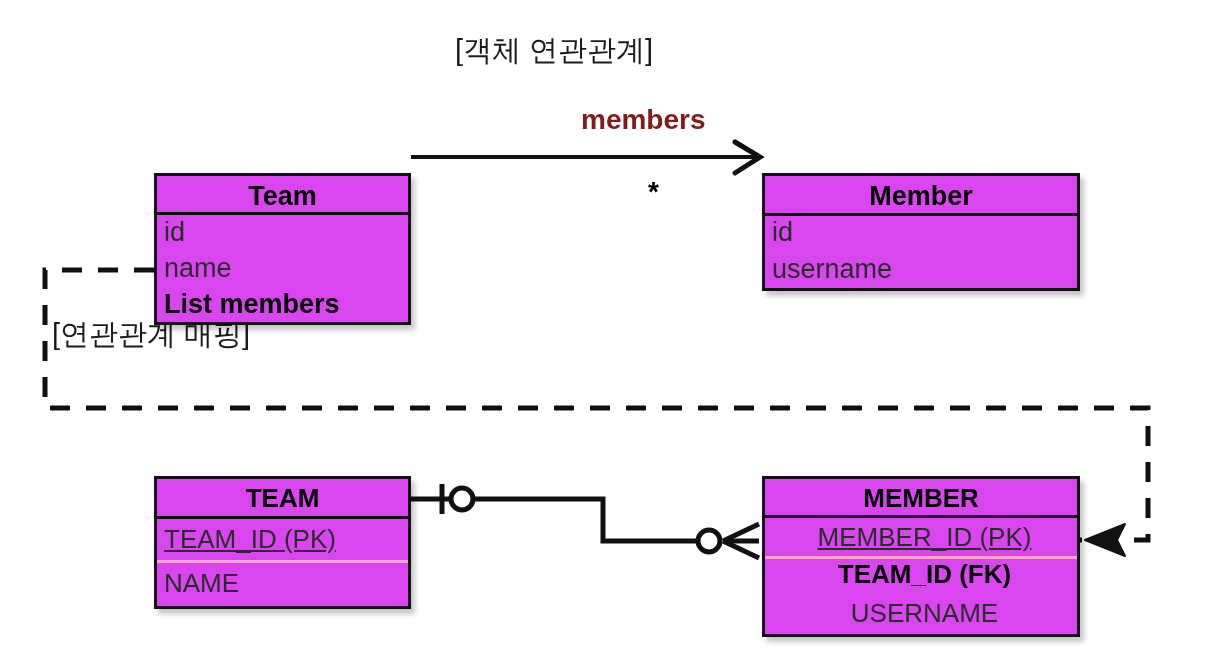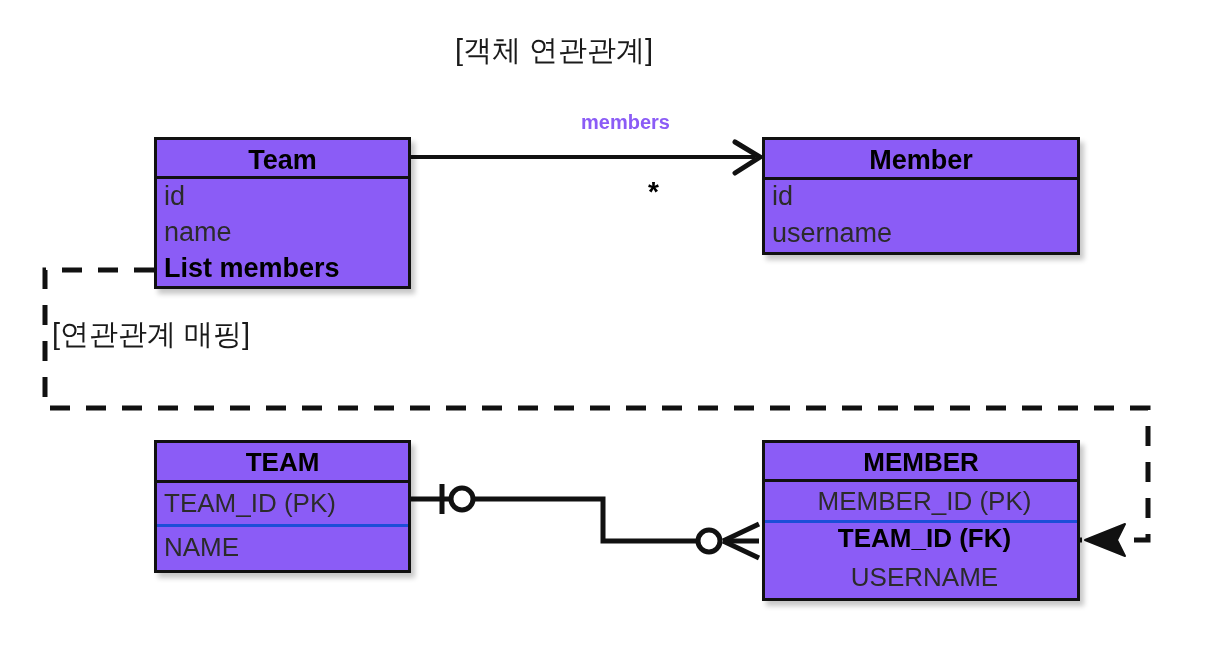--- a/index.html
+++ b/index.html
@@ -26,44 +26,46 @@
     left: 0;
     top: 0;
     width: 1215px;
     height: 663px;
     pointer-events: none;
   }
   
   .box {
     position: absolute;
     box-sizing: border-box;
-    background: #8b5cf6;
+    background: #d946ef;
     border: 3px solid #111111;
     box-shadow: 4px 5px 5px rgba(0,0,0,0.22);
+    margin-top: 36px;
   }
   .box .hdr {
     box-sizing: border-box;
     text-align: center;
     font-weight: bold;
     color: #000;
     border-bottom: 3px solid #111111;
     line-height: 1;
     white-space: nowrap;
     overflow: hidden;
   }
   .box .row {
     box-sizing: border-box;
     text-align: left;
     color: #2b2b2b;
     line-height: 1;
     white-space: nowrap;
     overflow: hidden;
   }
   .box .row.sep {
-    border-bottom: 3px solid #1d4ed8;
+    border-bottom: 3px solid #f9a8d4;
+    text-decoration: underline;
   }
   .box .row.bold {
     font-weight: bold;
     color: #000000;
   }
   
   #box-team {
     left: 154px;  top: 137px;  width: 257px; height: 152px;
   }
   #box-team .hdr { height: 39px; font-size: 27px; padding-top: 7px; }
@@ -88,21 +90,21 @@
   
   .caption {
     position: absolute;
     white-space: nowrap;
     color: #1a1a1a;
     line-height: 1;
   }
   #cap-title      { left: 455px; top: 36px;  font-size: 29px; }
   #cap-mapping    { left: 52px;  top: 320px; font-size: 29px; }
   #cap-table-rel  { left: 470px; top: 434px; font-size: 29px; }
-  #lbl-members    { left: 581px; top: 112px; font-size: 20px; font-weight: bold; color:#8b5cf6; }
+  #lbl-members    { left: 581px; top: 106px; font-size: 28px; font-weight: bold; color:#7f1d1d; }
   #lbl-multiplicity { left: 648px; top: 178px; font-size: 28px; font-weight: bold; color:#000; }
 </style>
 </head>
 <body>
 
 <div id="canvas">
 
   <svg id="wires" viewBox="0 0 1215 663" xmlns="http://www.w3.org/2000/svg">
 
     <g>

